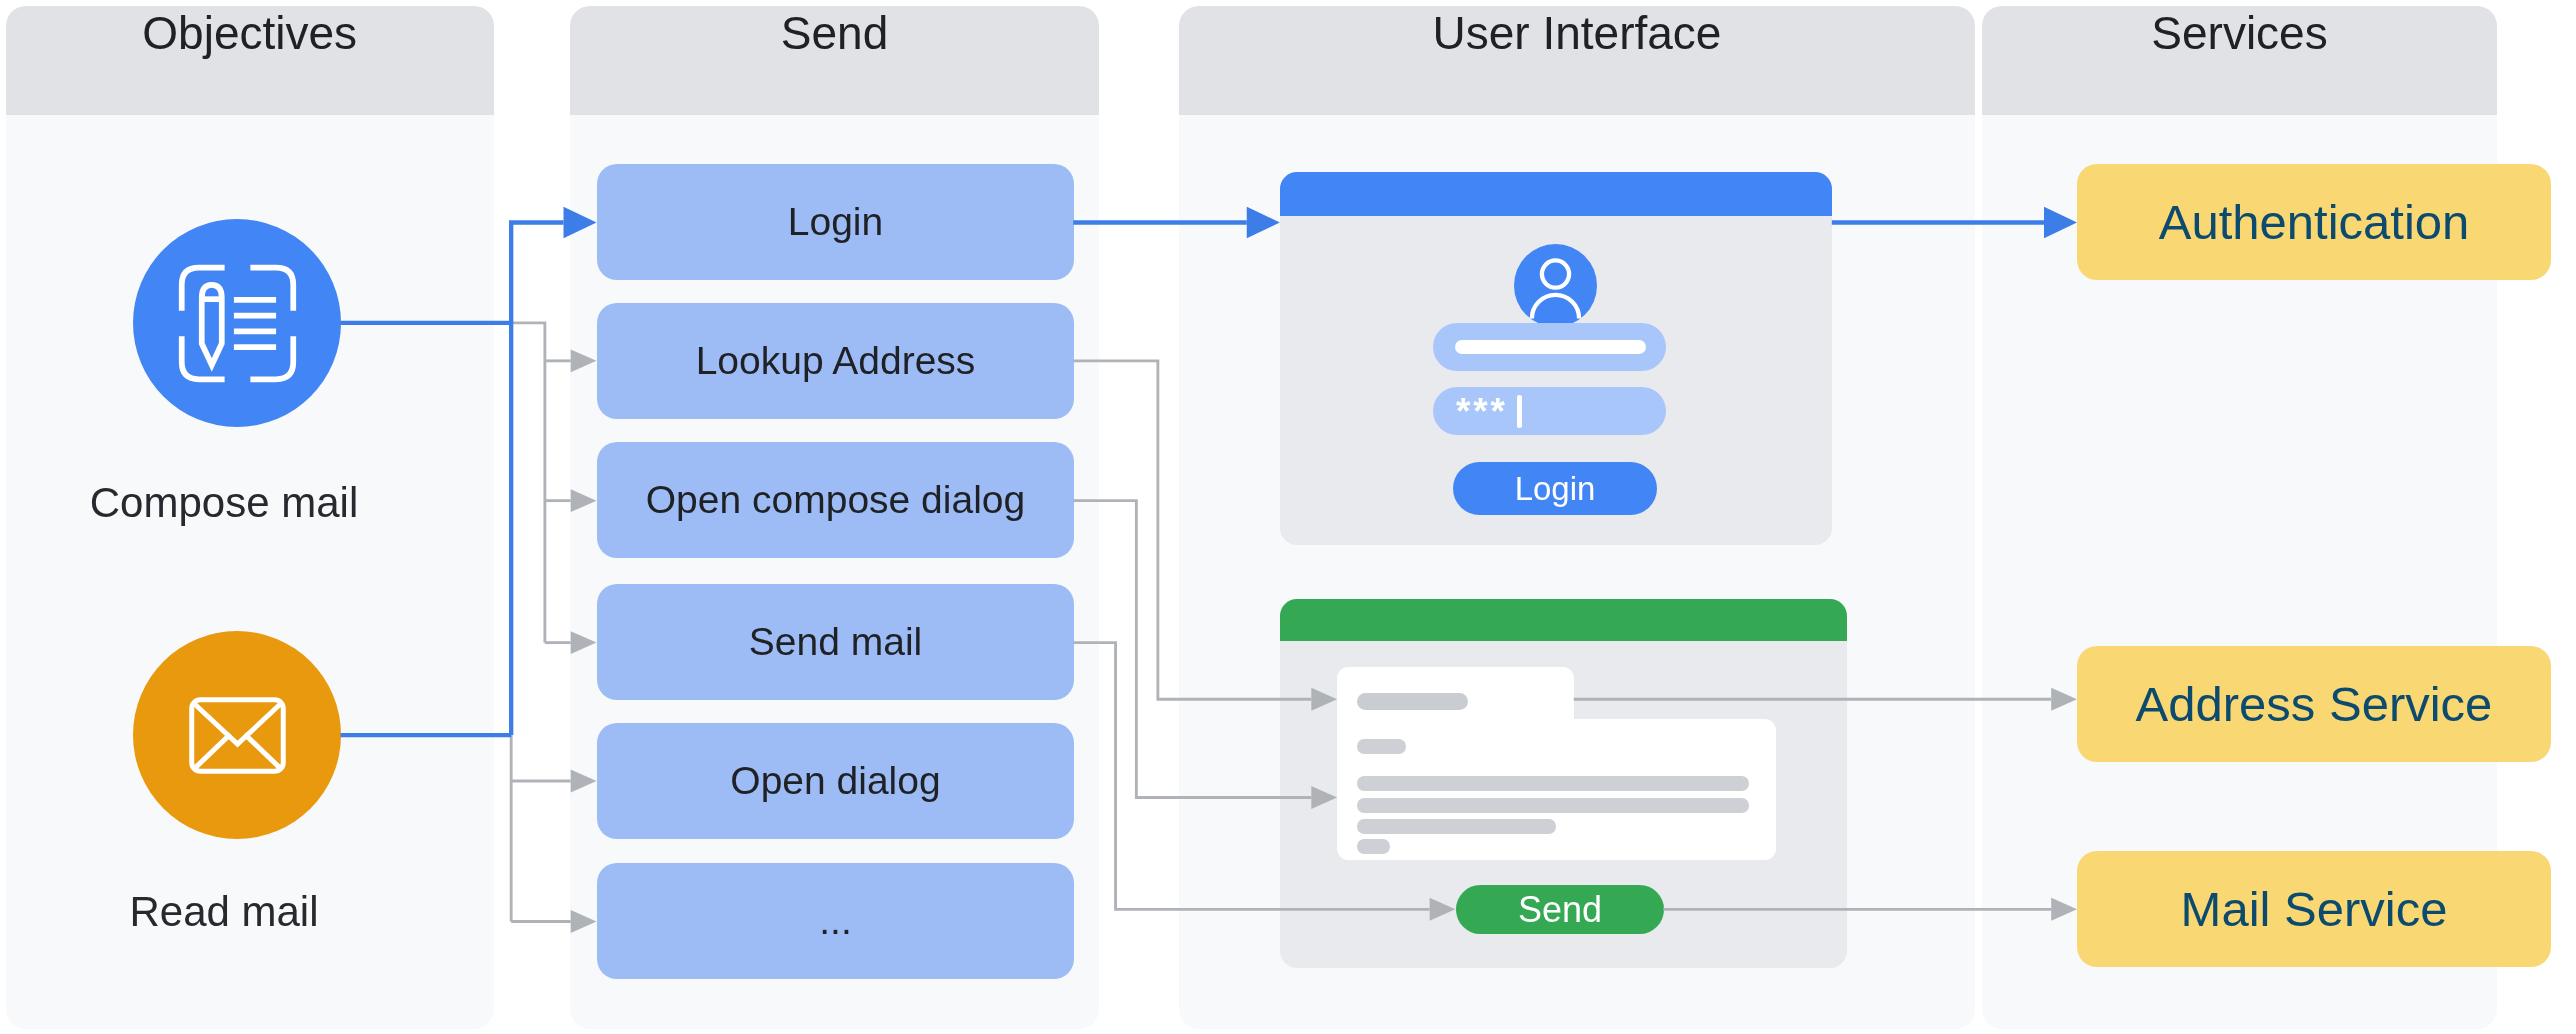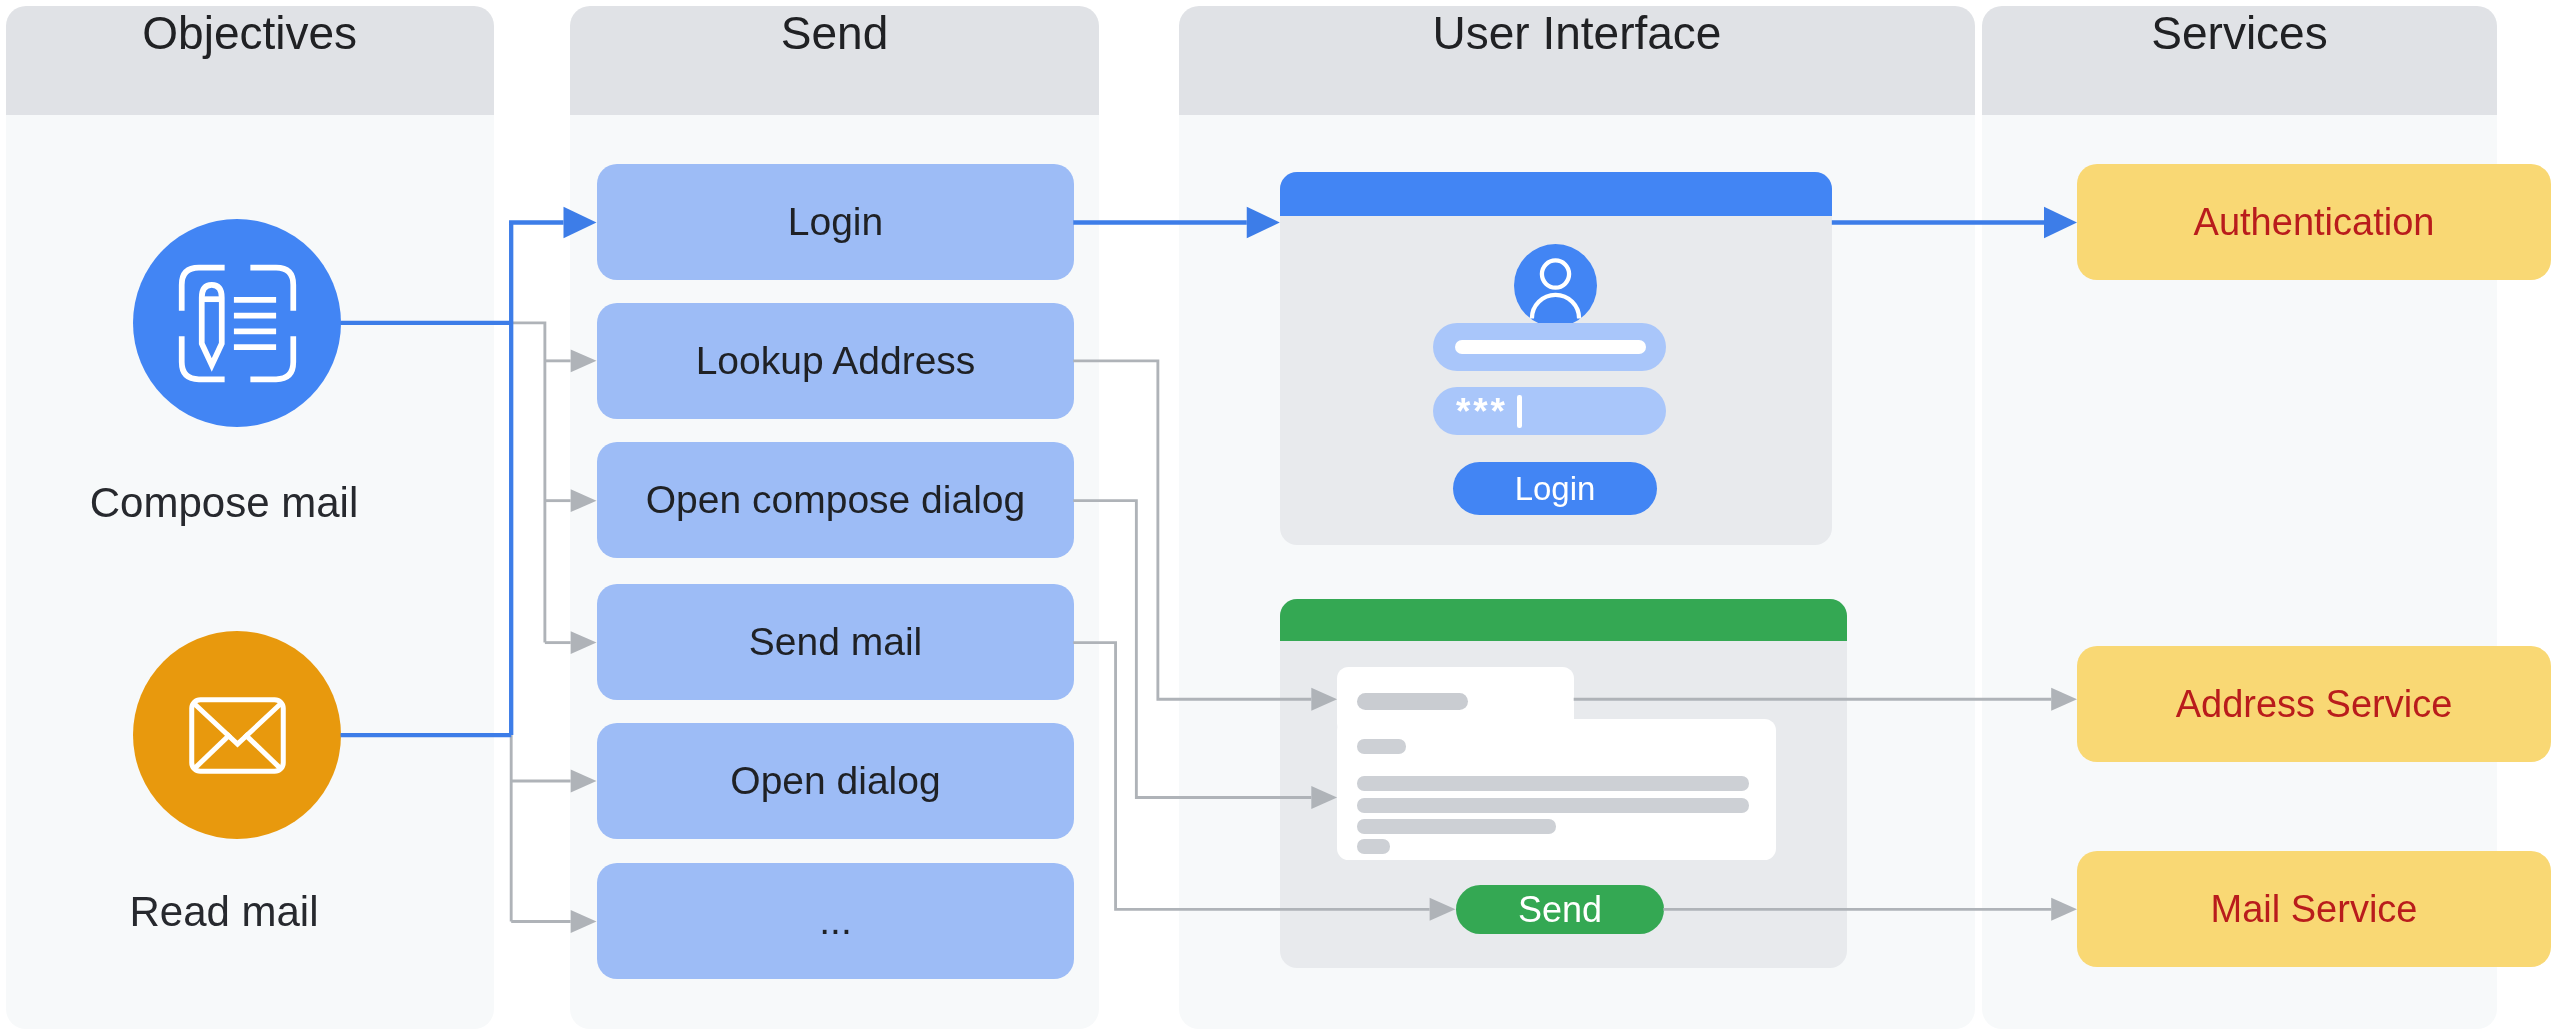--- a/index.html
+++ b/index.html
@@ -15,21 +15,21 @@
   }
   .col .colbody{position:absolute;left:0;right:0;top:109px;bottom:0;background:#F7F9FA;}
   .obj-circle{position:absolute;width:208px;height:208px;border-radius:50%;display:flex;align-items:center;justify-content:center;z-index:2;}
   .obj-label{position:absolute;left:9px;width:430px;text-align:center;font-size:42px;color:#27292e;z-index:2;}
   .step{
     position:absolute;left:597px;width:477px;height:116px;border-radius:20px;background:#9DBCF6;
     display:flex;align-items:center;justify-content:center;font-size:39px;color:#1f2125;z-index:2;
   }
   .service{
     position:absolute;left:2077px;width:474px;height:116px;border-radius:20px;background:#F9D874;
-    display:flex;align-items:center;justify-content:center;font-size:38px;color:#b91c1c;z-index:2;
+    display:flex;align-items:center;justify-content:center;font-size:49px;color:#0c4a6e;z-index:2;
   }
   .card{position:absolute;left:1280px;width:552px;border-radius:17px;background:#E8EAED;overflow:hidden;z-index:2;}
   .card .titlebar{position:absolute;left:0;right:0;top:0;}
   #login-card{top:172px;height:373px;}
   #login-card .titlebar{height:44px;background:#4285F4;}
   #compose-card{top:599px;height:369px;padding-left:15px;}
   #compose-card .titlebar{height:42px;background:#34A853;}
   .avatar{position:absolute;left:234px;top:72px;}
   .pill{position:absolute;left:153px;width:233px;height:48px;border-radius:24.4px;background:#A9C6FA;}
   #username-field{top:151px;}

